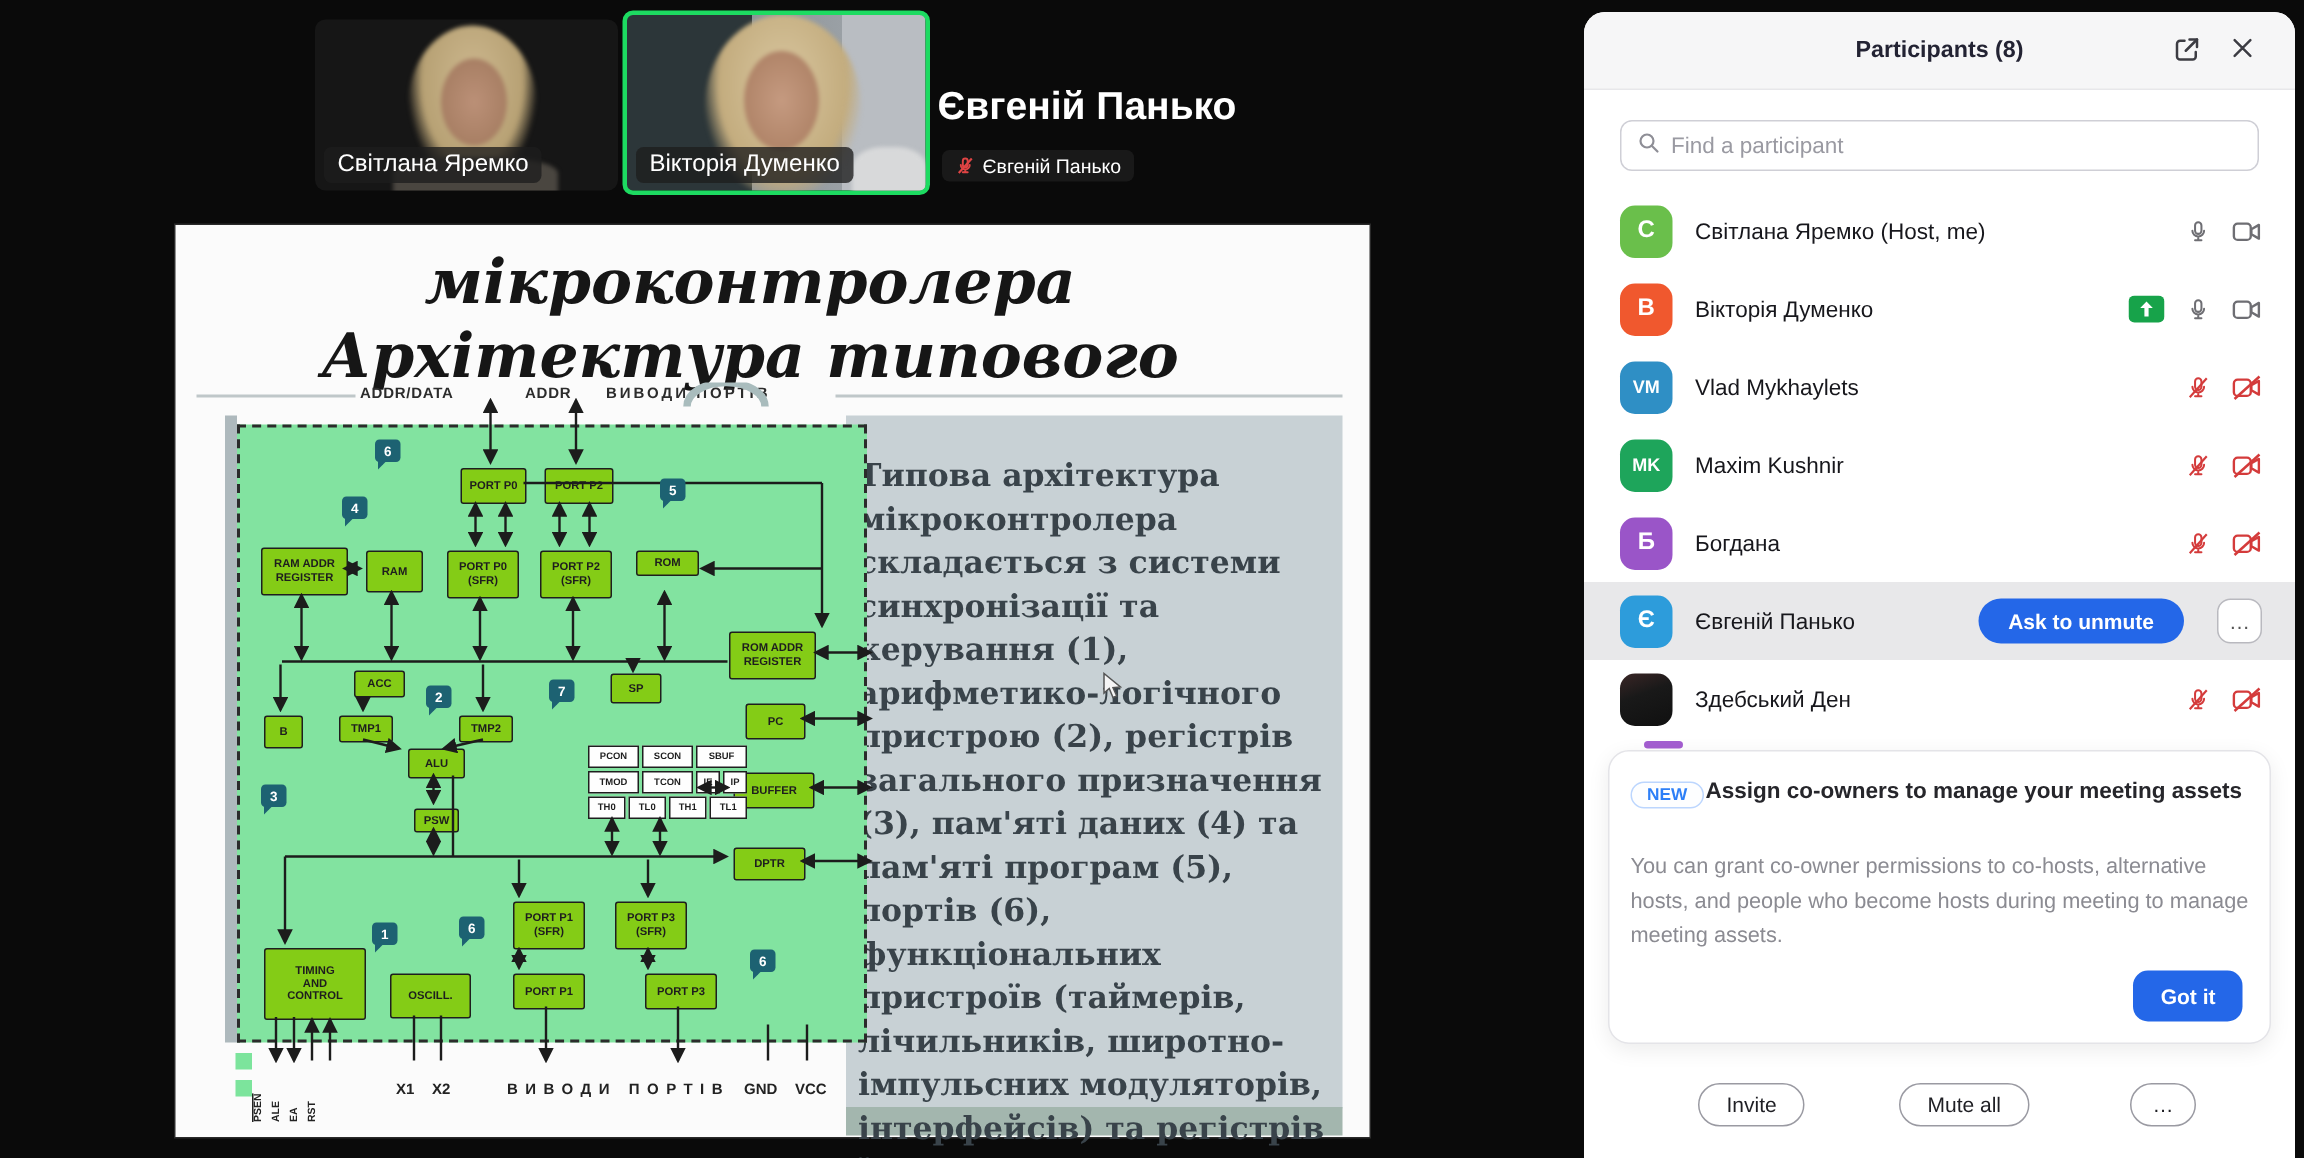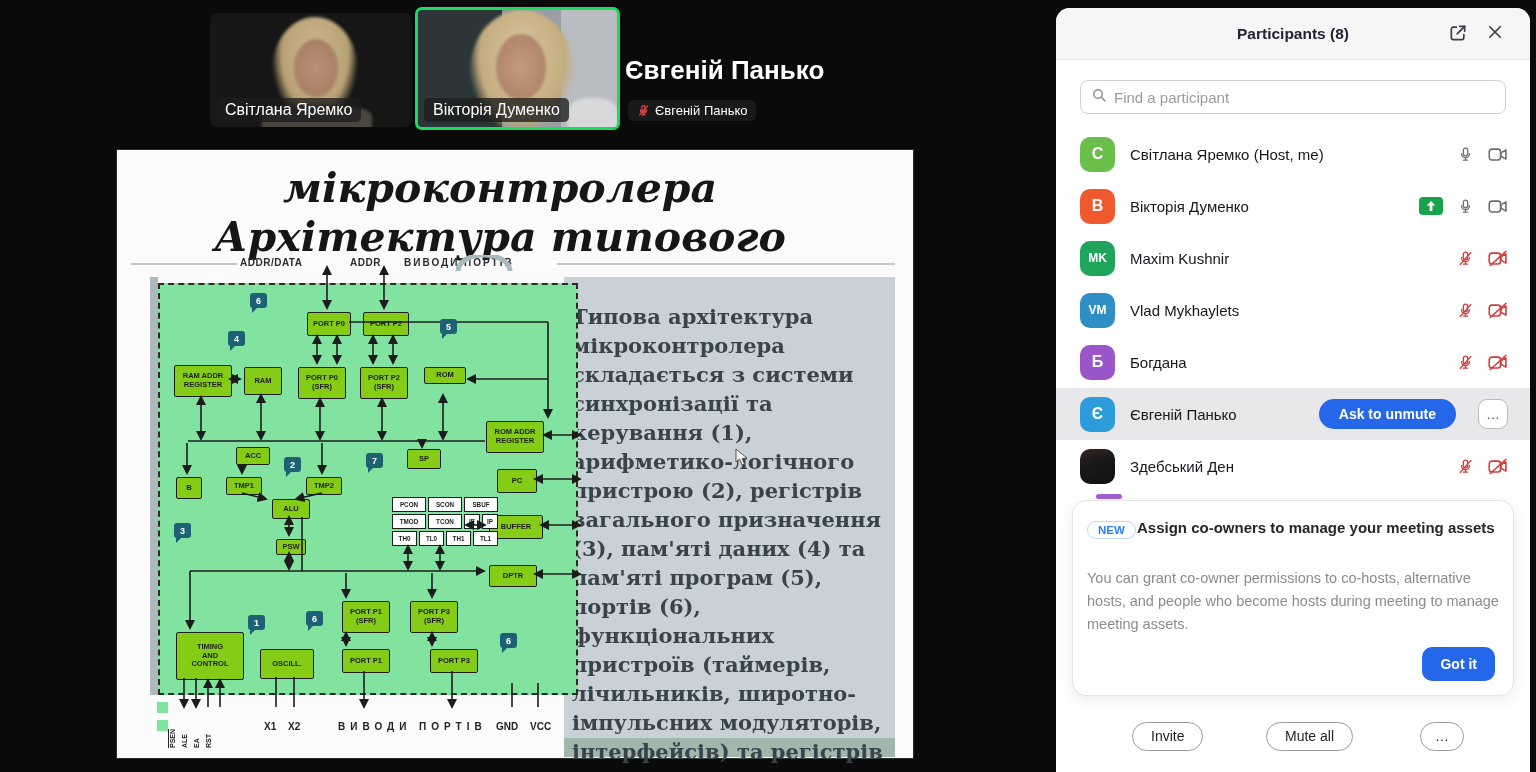--- a/index.html
+++ b/index.html
@@ -356,42 +356,42 @@
           </span>
           <span style="display: flex;">
             <svg width="20" height="17" viewBox="0 0 24 20">
               <rect x="1.5" y="3.5" width="13.5" height="13" rx="3" fill="none" stroke="#6e6e73" stroke-width="1.9"></rect>
               <path d="M15.5 8l6-3.5v11L15.5 12z" fill="none" stroke="#6e6e73" stroke-width="1.9" stroke-linejoin="round"></path>
             </svg>
           </span>
         </div>
       </div>
       <div class="p-row">
-        <div class="avatar small-txt" style="background: rgb(30, 165, 91);">MK</div>
-        <span class="p-name">Maxim Kushnir</span>
+        <div class="avatar small-txt" style="background: rgb(47, 143, 197);">VM</div>
+        <span class="p-name">Vlad Mykhaylets</span>
         <div class="p-icons">
           <span style="display: flex;">
             <svg width="17" height="17" viewBox="0 0 24 24">
               <path d="M12 3a3 3 0 0 1 3 3v5a3 3 0 0 1-6 0V6a3 3 0 0 1 3-3z" fill="none" stroke="#d43b3b" stroke-width="1.9"></path>
               <path d="M6.5 11a5.5 5.5 0 0 0 11 0M12 16.5V20M9 20h6" fill="none" stroke="#d43b3b" stroke-width="1.9" stroke-linecap="round"></path>
               <line x1="4" y1="21" x2="20" y2="3" stroke="#d43b3b" stroke-width="2"></line>
             </svg>
           </span>
           <span style="display: flex;">
             <svg width="20" height="17" viewBox="0 0 24 20">
               <rect x="1.5" y="3.5" width="13.5" height="13" rx="3" fill="none" stroke="#d43b3b" stroke-width="1.9"></rect>
               <path d="M15.5 8l6-3.5v11L15.5 12z" fill="none" stroke="#d43b3b" stroke-width="1.9" stroke-linejoin="round"></path>
               <line x1="2" y1="19" x2="22" y2="1" stroke="#d43b3b" stroke-width="2"></line>
             </svg>
           </span>
         </div>
       </div>
       <div class="p-row">
-        <div class="avatar small-txt" style="background: rgb(47, 143, 197);">VM</div>
-        <span class="p-name">Vlad Mykhaylets</span>
+        <div class="avatar small-txt" style="background: rgb(30, 165, 91);">MK</div>
+        <span class="p-name">Maxim Kushnir</span>
         <div class="p-icons">
           <span style="display: flex;">
             <svg width="17" height="17" viewBox="0 0 24 24">
               <path d="M12 3a3 3 0 0 1 3 3v5a3 3 0 0 1-6 0V6a3 3 0 0 1 3-3z" fill="none" stroke="#d43b3b" stroke-width="1.9"></path>
               <path d="M6.5 11a5.5 5.5 0 0 0 11 0M12 16.5V20M9 20h6" fill="none" stroke="#d43b3b" stroke-width="1.9" stroke-linecap="round"></path>
               <line x1="4" y1="21" x2="20" y2="3" stroke="#d43b3b" stroke-width="2"></line>
             </svg>
           </span>
           <span style="display: flex;">
             <svg width="20" height="17" viewBox="0 0 24 20">

